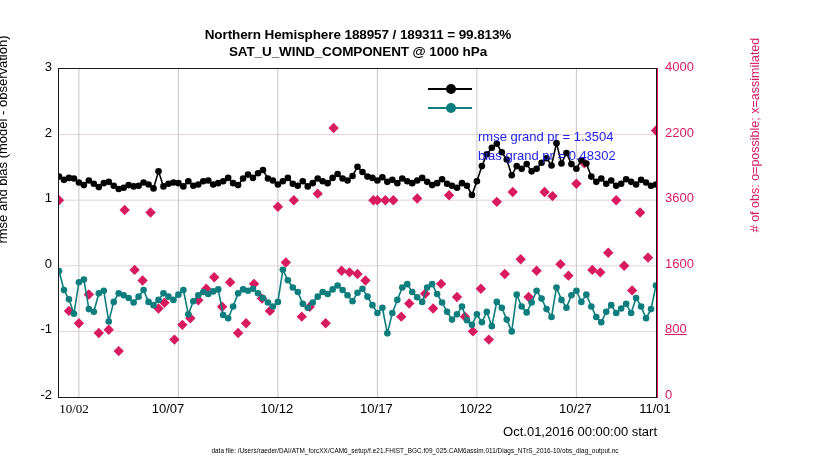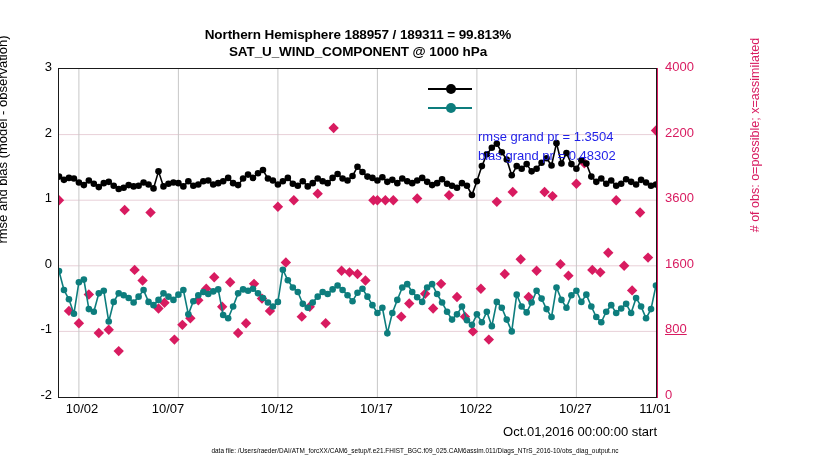--- a/index.html
+++ b/index.html
@@ -179,21 +179,21 @@
       <div style="position: absolute; left: 651px; top: 199.2px; width: 6px; height: 1.2px; background: rgb(216, 27, 96);"></div>
       <div class="ytick-right" style="left: 665px; top: 255.8px;">1600</div>
       <div style="position: absolute; left: 651px; top: 264.8px; width: 6px; height: 1.2px; background: rgb(216, 27, 96);"></div>
       <div class="ytick-right" style="left: 665px; top: 321.4px; text-decoration: underline;">800</div>
       <div style="position: absolute; left: 651px; top: 330.4px; width: 6px; height: 1.2px; background: rgb(216, 27, 96);"></div>
       <div class="ytick-right" style="left: 665px; top: 387px;">0</div>
       <div style="position: absolute; left: 651px; top: 396px; width: 6px; height: 1.2px; background: rgb(216, 27, 96);"></div>
       <div style="position: absolute; left: 656px; top: 68px; width: 1.6px; height: 330px; background: rgb(216, 27, 96);"></div>
     </div>
   <div id="xtick-group">
-      <div class="xtick" style="left: 47px;">10/02</div>
+      <div class="xtick" style="left: 39px; font-family: Liberation Serif, serif;">10/02</div>
       <div style="position: absolute; left: 77.9px; top: 392px; width: 1.2px; height: 6px; background: rgb(26, 26, 26);"></div>
       <div class="xtick" style="left: 133px;">10/07</div>
       <div style="position: absolute; left: 177.4px; top: 392px; width: 1.2px; height: 6px; background: rgb(26, 26, 26);"></div>
       <div class="xtick" style="left: 241.9px;">10/12</div>
       <div style="position: absolute; left: 276.9px; top: 392px; width: 1.2px; height: 6px; background: rgb(26, 26, 26);"></div>
       <div class="xtick" style="left: 341.4px;">10/17</div>
       <div style="position: absolute; left: 376.4px; top: 392px; width: 1.2px; height: 6px; background: rgb(26, 26, 26);"></div>
       <div class="xtick" style="left: 440.9px;">10/22</div>
       <div style="position: absolute; left: 475.9px; top: 392px; width: 1.2px; height: 6px; background: rgb(26, 26, 26);"></div>
       <div class="xtick" style="left: 540.4px;">10/27</div>

